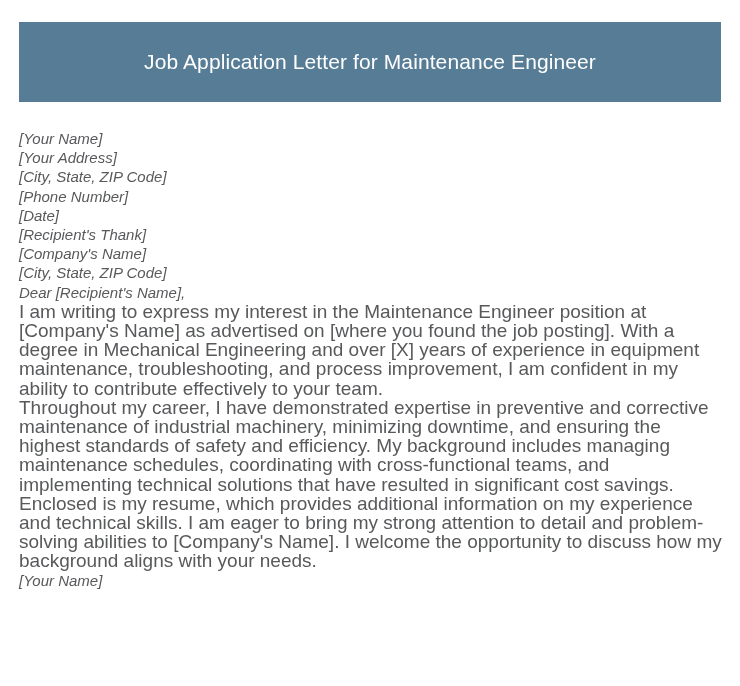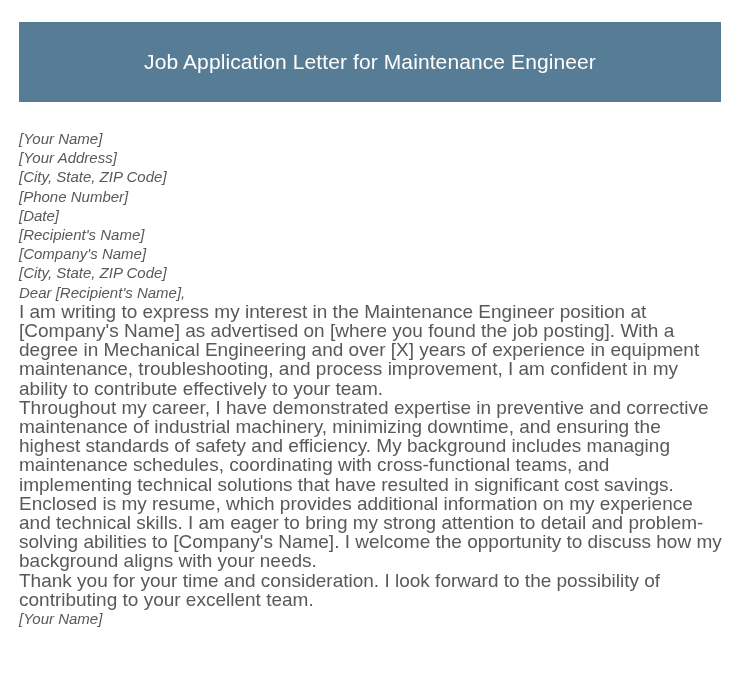--- a/index.html
+++ b/index.html
@@ -83,29 +83,28 @@
 
     <div>
       <div class="letter-line">[Your Name]</div>
       <div class="letter-line">[Your Address]</div>
       <div class="letter-line">[City, State, ZIP Code]</div>
       <div class="letter-line">[Phone Number]</div>
       <div class="letter-line">[Date]</div>
     </div>
 
     <div>
-      <div class="letter-line">[Recipient's Name]</div>
+      <div class="letter-line">[Recipient's Thank]</div>
       <div class="letter-line">[Company's Name]</div>
       <div class="letter-line">[City, State, ZIP Code]</div>
     </div>
 
     <div class="letter-line">Dear [Recipient's Name],</div>
 
     <p class="letter-para">I am writing to express my interest in the Maintenance Engineer position at [Company's Name] as advertised on [where you found the job posting]. With a degree in Mechanical Engineering and over [X] years of experience in equipment maintenance, troubleshooting, and process improvement, I am confident in my ability to contribute effectively to your team.</p>
     <p class="letter-para">Throughout my career, I have demonstrated expertise in preventive and corrective maintenance of industrial machinery, minimizing downtime, and ensuring the highest standards of safety and efficiency. My background includes managing maintenance schedules, coordinating with cross-functional teams, and implementing technical solutions that have resulted in significant cost savings.</p>
     <p class="letter-para">Enclosed is my resume, which provides additional information on my experience and technical skills. I am eager to bring my strong attention to detail and problem-solving abilities to [Company's Name]. I welcome the opportunity to discuss how my background aligns with your needs.</p>
-    <p class="letter-para">Thank you for your time and consideration. I look forward to the possibility of contributing to your excellent team.</p>
 
     <div class="letter-line">[Your Name]</div>
 
   </div>
 
 </div>
 
 </body></html>

